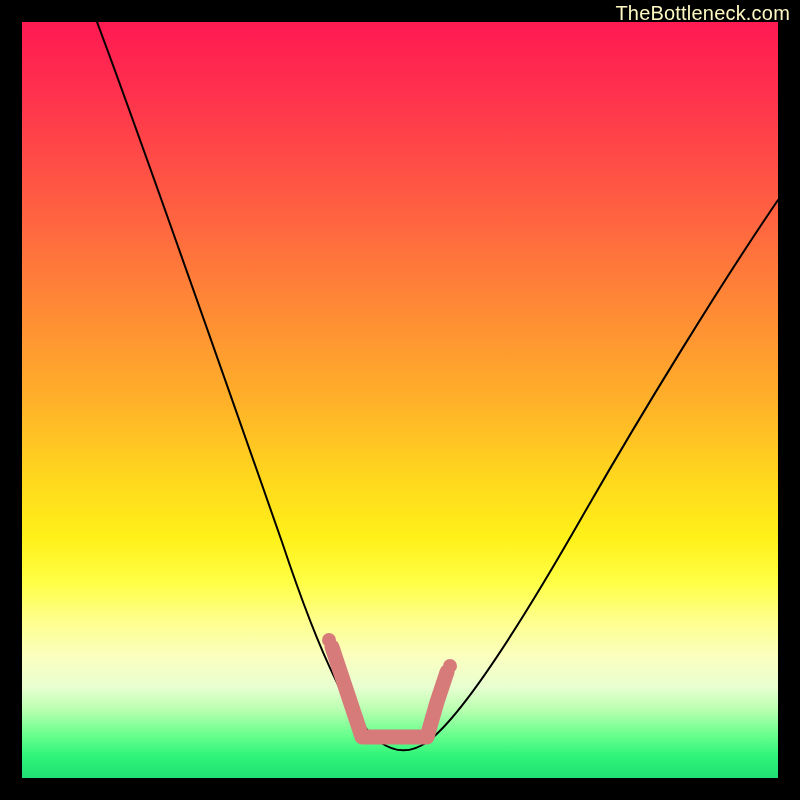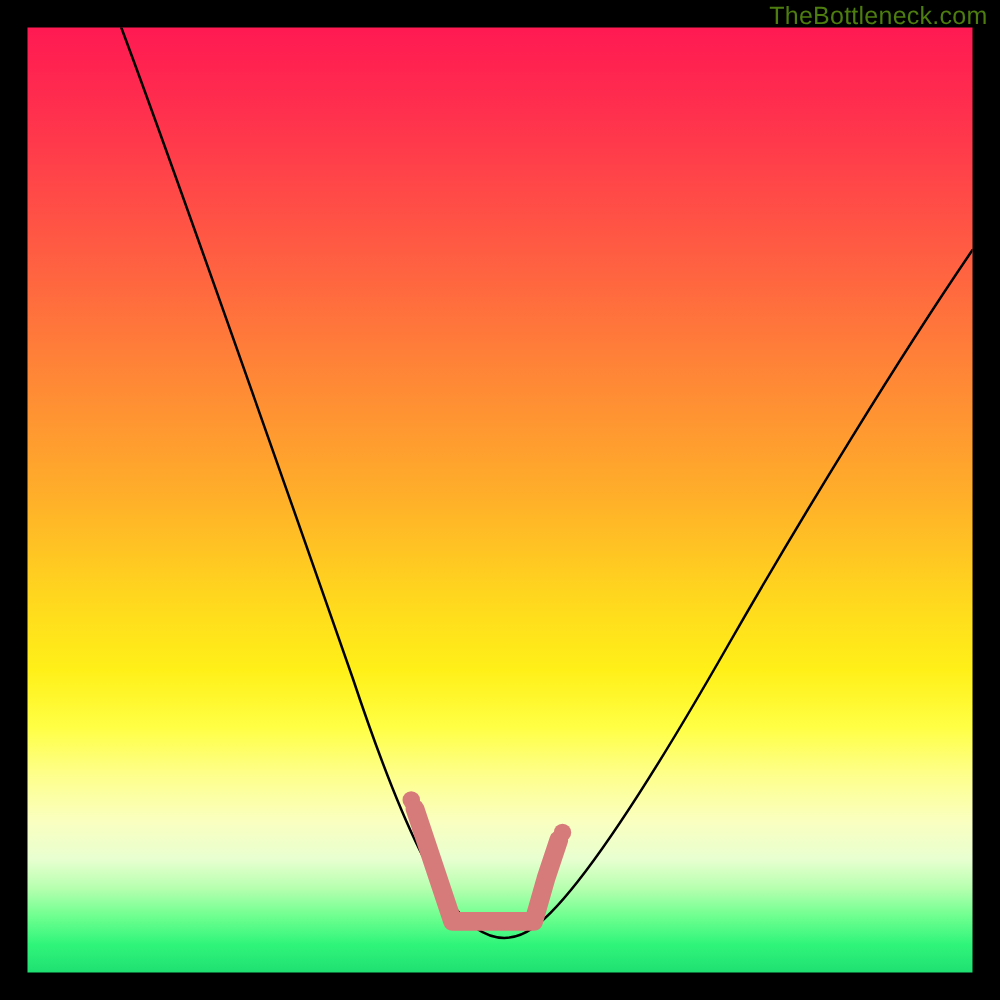--- a/index.html
+++ b/index.html
@@ -32,21 +32,21 @@
       #b8ffb0 91%,
       #70ff90 94%,
       #30f57a 97%,
       #1ee072 100%
     );
   }
   .watermark {
     position: absolute;
     top: 2px;
     right: 10px;
-    color: #4d7c0f;
+    color: #fef9c3;
     font-size: 20px;
     font-weight: 500;
     letter-spacing: 0.2px;
     user-select: none;
     margin-left: 12px;
   }
   svg.curve {
     position: absolute;
     left: 0;
     top: 0;

